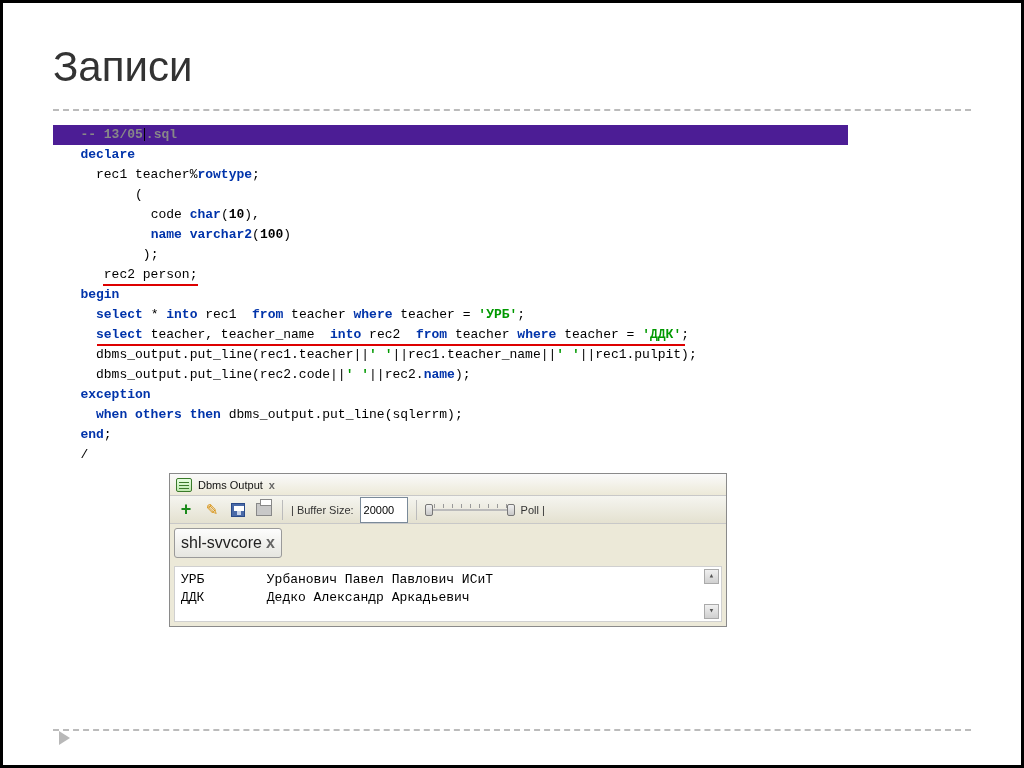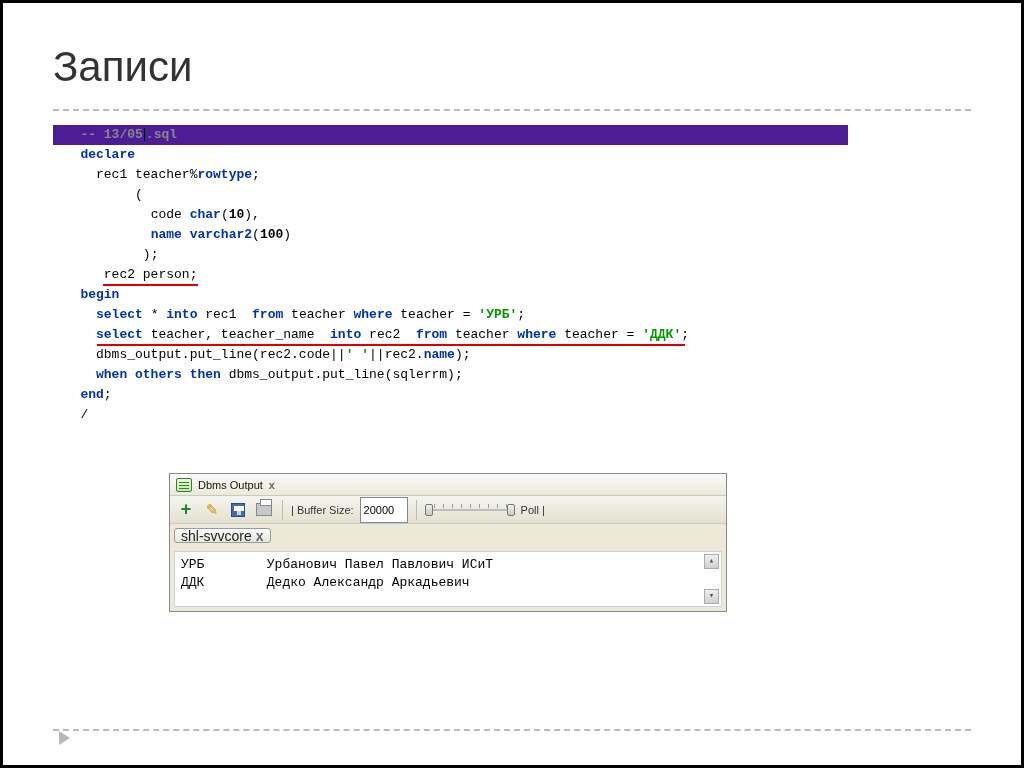--- a/index.html
+++ b/index.html
@@ -121,25 +121,25 @@
     position:absolute; top:2px; width:8px; height:12px; background:linear-gradient(#f0f0f0,#c8c8c8);
     border:1px solid #777; border-radius:2px;
   }
   .poll-label { color:#333; }
   .subpanel {
     padding: 4px;
     background: #ece9d8;
   }
   .conn-tab {
     display:inline-flex; align-items:center; gap:4px;
-    height:15px; padding:1px 6px;
+    height:30px; padding:1px 6px;
     background:linear-gradient(#fdfdfd,#e6e6e0);
     border:1px solid #9a9a9a;
     border-radius:3px;
-    font-size:14px; color:#222;
+    font-size:16px; color:#222;
   }
   .conn-close { color:#666; font-weight:bold; }
   .output-box {
     margin:4px; background:#fff; border:1px solid #8a8a8a66;
     padding:4px 6px 14px 6px;
     font-family:"Courier New", monospace; font-size:13px; line-height:18px;
     position:relative;
   }
   .output-box .row { white-space:pre; }
   .scroll-up, .scroll-down {
@@ -171,21 +171,23 @@
     <span class="code-line">   <span class="c-kw">declare</span></span>
     <span class="code-line">     <span class="c-plain">rec1 teacher%</span><span class="c-kw">rowtype</span><span class="c-plain">;</span></span>
     <span class="code-line">          <span class="c-plain">(</span></span>
     <span class="code-line">            <span class="c-plain">code</span> <span class="c-type">char</span><span class="c-plain">(</span><span class="c-num">10</span><span class="c-plain">),</span></span>
     <span class="code-line">            <span class="c-kw">name</span> <span class="c-type">varchar2</span><span class="c-plain">(</span><span class="c-num">100</span><span class="c-plain">)</span></span>
     <span class="code-line">           <span class="c-plain">);</span></span>
     <span class="code-line">      <span class="c-plain">rec2 person;</span><div class="red-underline" style="left:50px; width:95px; bottom:-1px;"></div></span>
     <span class="code-line">   <span class="c-kw">begin</span></span>
     <span class="code-line">     <span class="c-kw">select</span><span class="c-plain"> * </span><span class="c-kw">into</span><span class="c-plain"> rec1  </span><span class="c-kw">from</span><span class="c-plain"> teacher </span><span class="c-kw">where</span><span class="c-plain"> teacher = </span><span class="c-str">'УРБ'</span><span class="c-plain">;</span></span>
     <span class="code-line">     <span class="c-kw">select</span><span class="c-plain"> teacher, teacher_name  </span><span class="c-kw">into</span><span class="c-plain"> rec2  </span><span class="c-kw">from</span><span class="c-plain"> teacher </span><span class="c-kw">where</span><span class="c-plain"> teacher = </span><span class="c-str">'ДДК'</span><span class="c-plain">;</span><div class="red-underline" style="left:44px; width:588px; bottom:-1px;"></div></span>
+    <span class="code-line">     <span class="c-plain">dbms_output.put_line(rec1.teacher||</span><span class="c-str">' '</span><span class="c-plain">||rec1.teacher_name||</span><span class="c-str">' '</span><span class="c-plain">||rec1.pulpit);</span></span>
     <span class="code-line">     <span class="c-plain">dbms_output.put_line(rec2.code||</span><span class="c-str">' '</span><span class="c-plain">||rec2.</span><span class="c-kw">name</span><span class="c-plain">);</span></span>
+    <span class="code-line">   <span class="c-kw">exception</span></span>
     <span class="code-line">     <span class="c-kw">when others then</span><span class="c-plain"> dbms_output.put_line(sqlerrm);</span></span>
     <span class="code-line">   <span class="c-kw">end</span><span class="c-plain">;</span></span>
     <span class="code-line">   <span class="c-plain">/</span></span>
   </div>
 
   <div class="panel">
     <div class="panel-head">
       <span class="head-icon"></span>
       <span class="panel-head-title">Dbms Output</span>
       <span class="panel-head-close">x</span>

